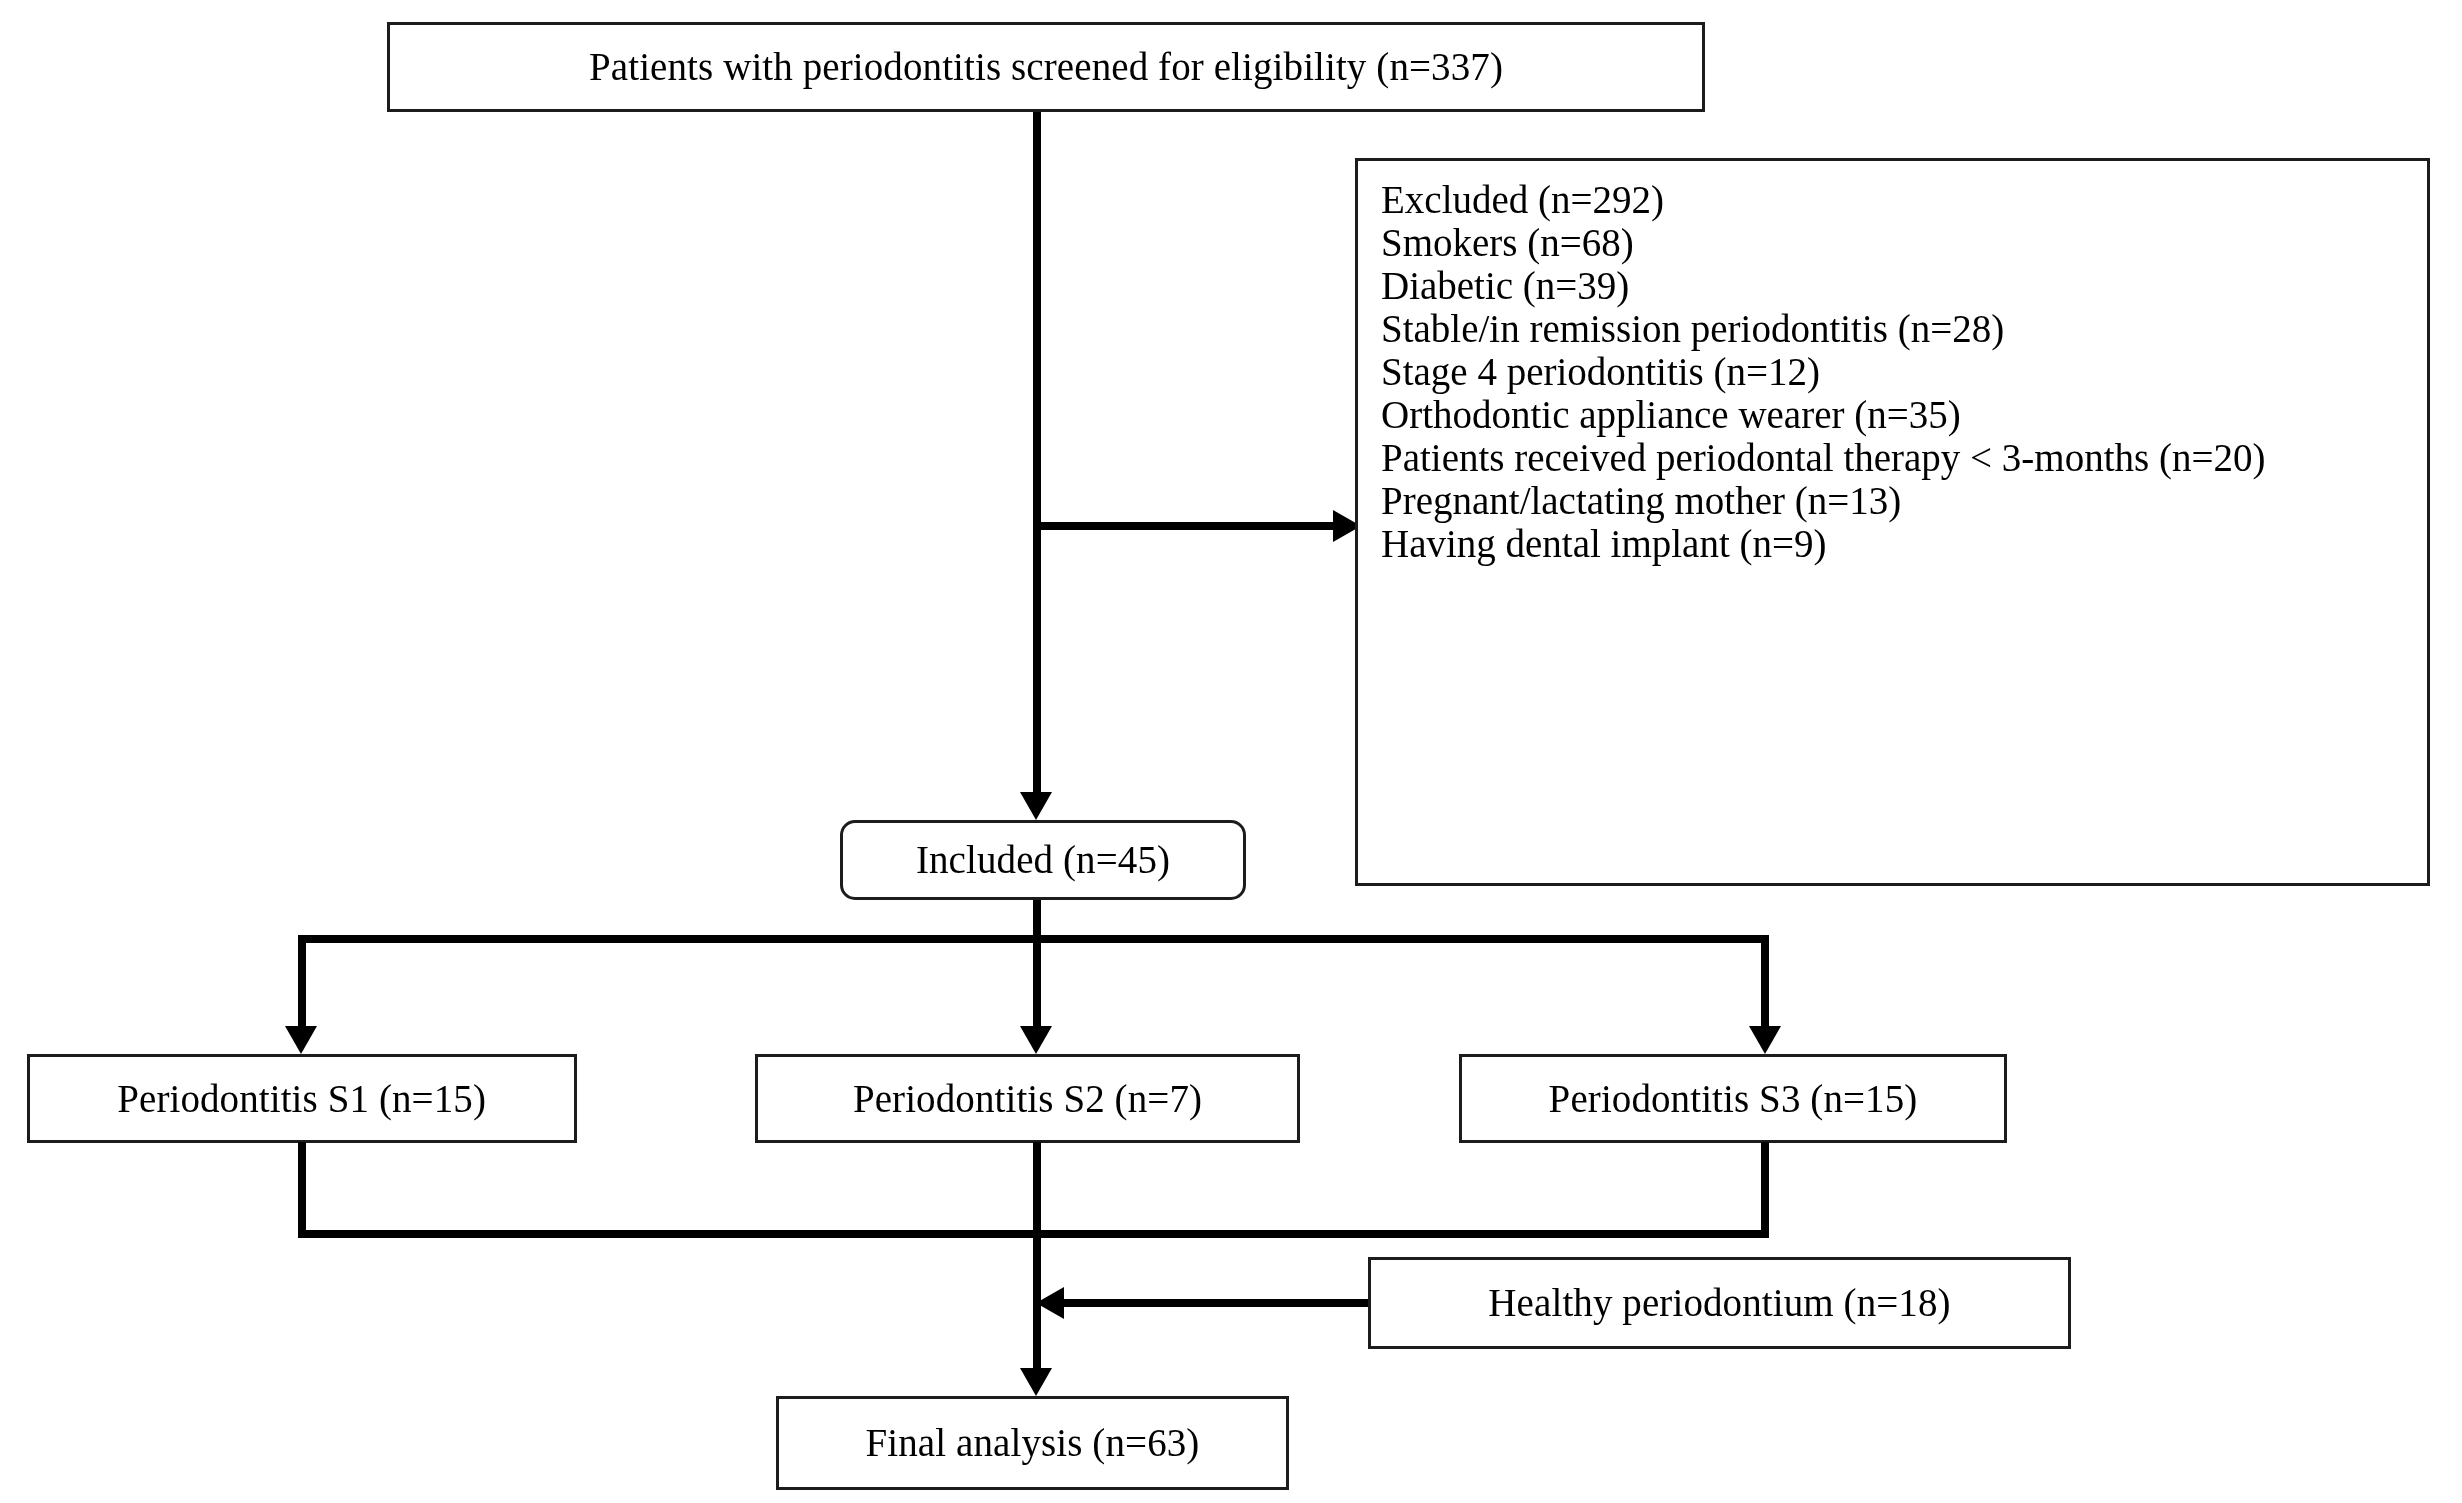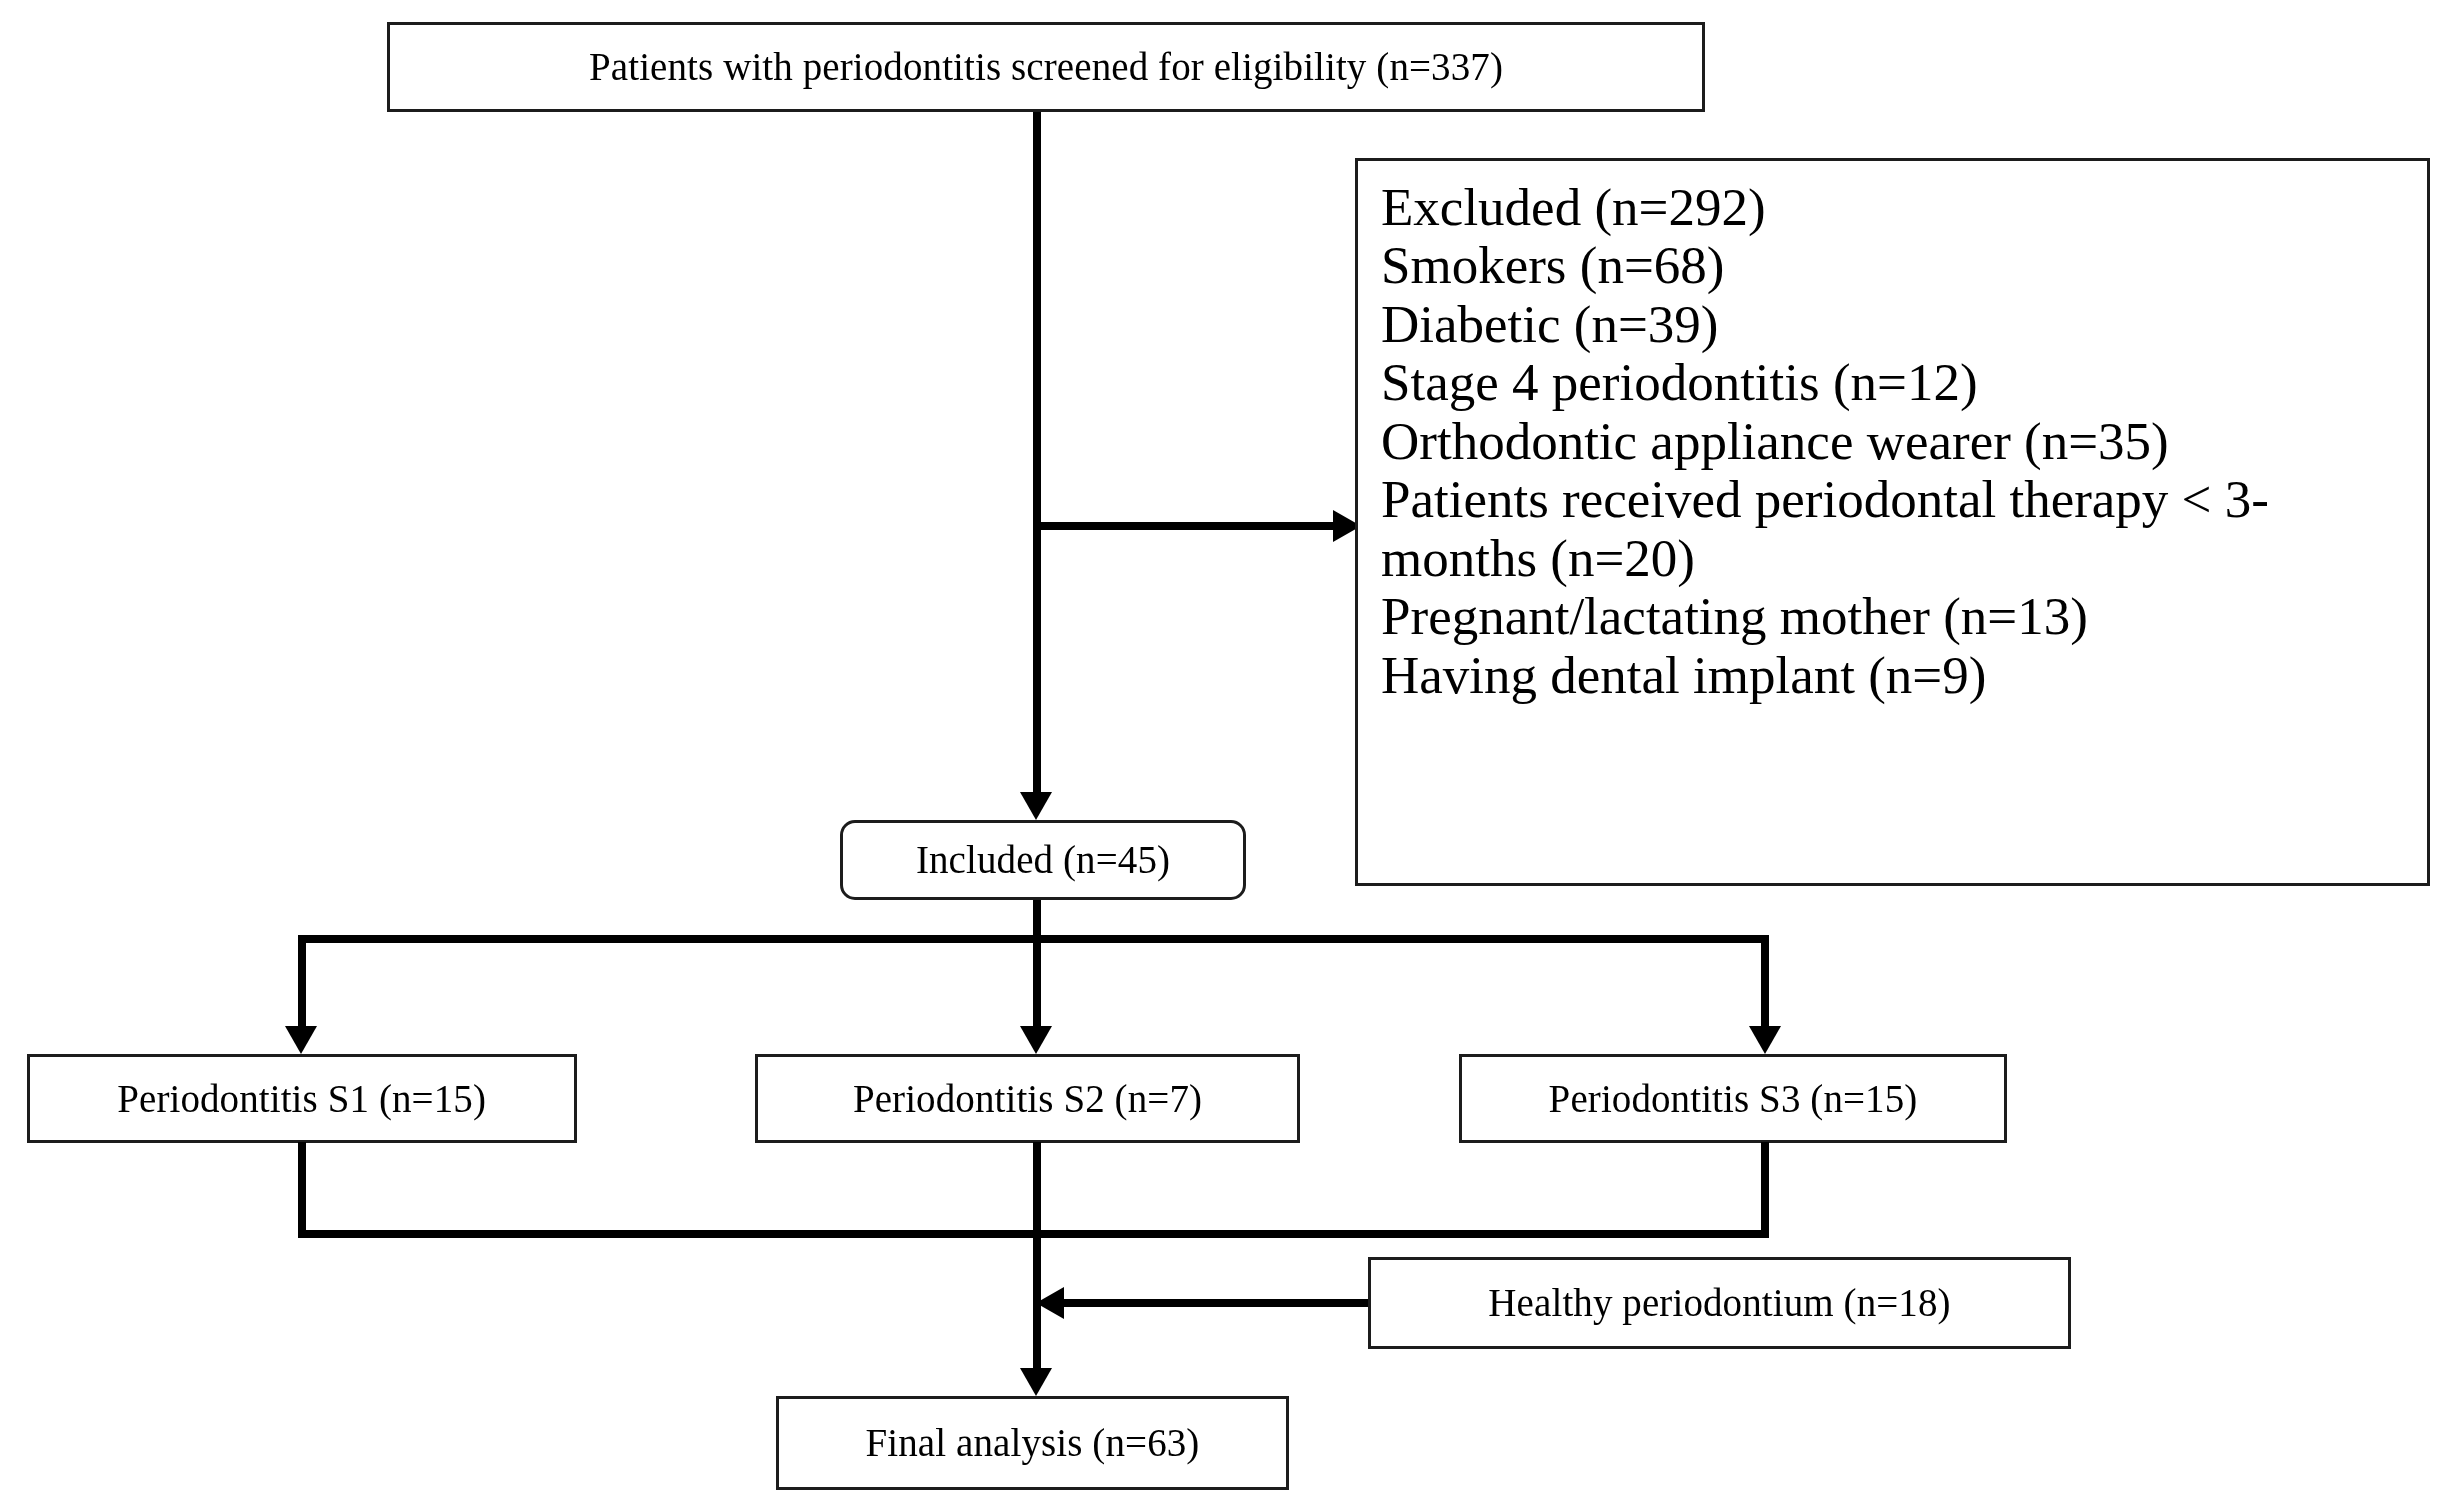--- a/index.html
+++ b/index.html
@@ -10,21 +10,21 @@
 
   .box{position:absolute;box-sizing:border-box;border:3.2px solid #1c1c1c;
        background:#ffffff;display:flex;align-items:center;}
   .box.center{justify-content:center;}
   .box .txt{font-size:39px;line-height:1.02;white-space:nowrap;letter-spacing:0.1px;}
 
   
   #box-screened{left:380px;top:22px;width:1318px;height:90px;justify-content:center;margin-left:7px;}
   #box-excluded{left:1355px;top:158px;width:1075px;height:728px;
                 display:block;padding:16.5px 0 0 23px;}
-  #box-excluded .line{font-size:53px;line-height:1.105;white-space:nowrap;}
+  #box-excluded .line{font-size:39px;line-height:1.105;white-space:nowrap;}
   #box-excluded .line.wrap{white-space:normal;}
   #box-included{left:840px;top:820px;width:406px;height:80px;justify-content:center;border-radius:15px;}
   #box-s1{left:26.6px;top:1054px;width:550px;height:89px;}
   #box-s2{left:755px;top:1054px;width:545px;height:89px;justify-content:center;}
   #box-s3{left:1459px;top:1054px;width:548px;height:89px;justify-content:center;}
   #box-healthy{left:1368px;top:1257px;width:703px;height:92px;justify-content:center;}
   #box-final{left:776px;top:1396px;width:513px;height:94px;justify-content:center;}
 
   
   .ln{position:absolute;background:#000;}
@@ -53,20 +53,21 @@
   <div class="ln vline" style="left:1033px;top:112px;height:680px;"></div>
   <div class="arrow-down" style="left:1020px;top:792px;"></div>
 
   <div class="ln hline" style="left:1036px;top:522px;width:305px;"></div>
   <div class="arrow-right" style="left:1333px;top:510px;"></div>
 
   <div class="box" id="box-excluded">
     <div class="line">Excluded (n=292)</div>
     <div class="line">Smokers (n=68)</div>
     <div class="line">Diabetic (n=39)</div>
+    <div class="line">Stable/in remission periodontitis (n=28)</div>
     <div class="line">Stage 4 periodontitis (n=12)</div>
     <div class="line">Orthodontic appliance wearer (n=35)</div>
     <div class="line wrap" style="padding-right:25px;">Patients received periodontal therapy &lt; 3-months (n=20)</div>
     <div class="line">Pregnant/lactating mother (n=13)</div>
     <div class="line">Having dental implant (n=9)</div>
   </div>
 
   <div class="box center" id="box-included">
     <span class="txt">Included (n=45)</span>
   </div>

